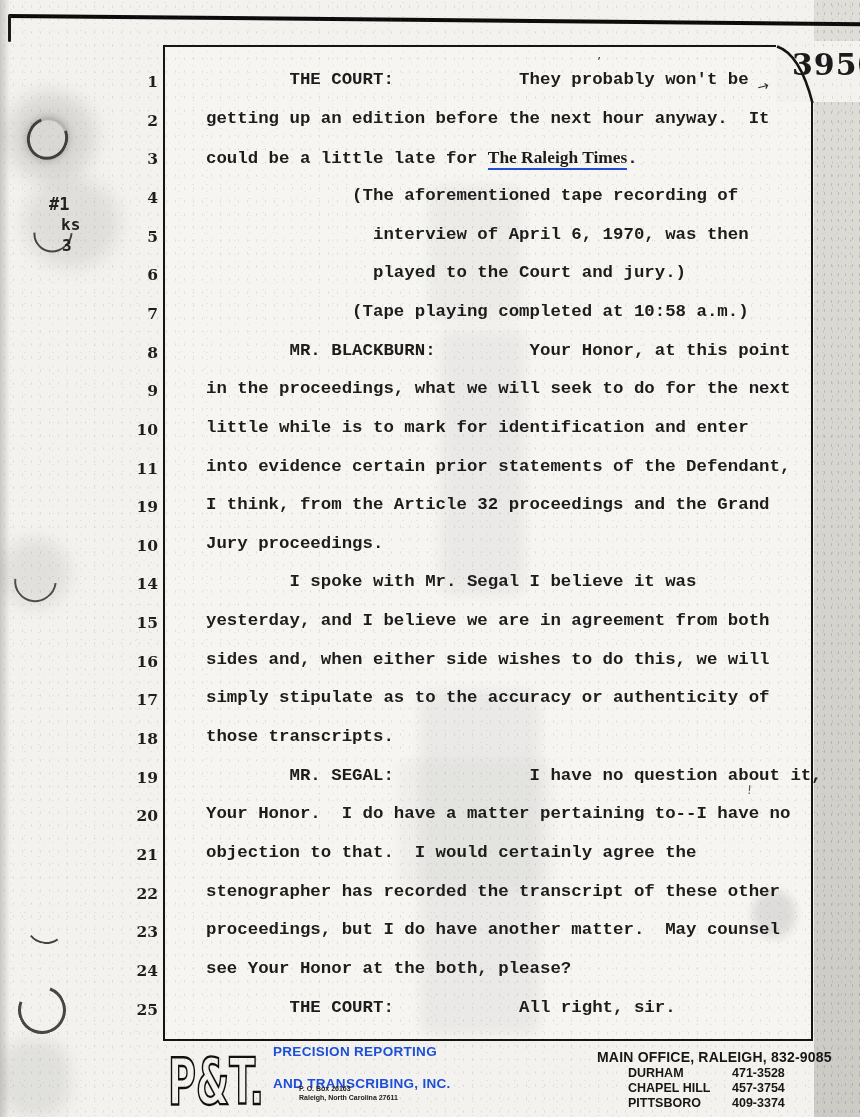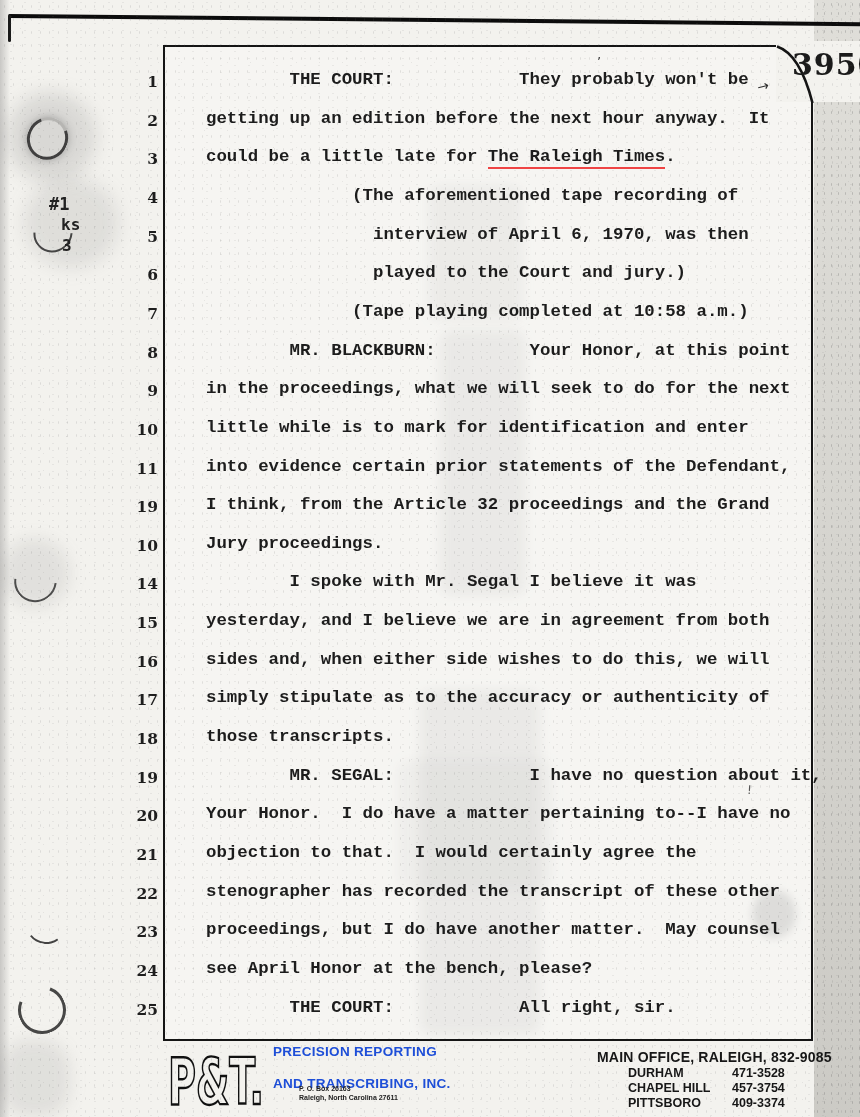--- a/index.html
+++ b/index.html
@@ -73,21 +73,21 @@
   .tline{position:absolute;left:0;height:39px;white-space:pre;}
   .lnum{
     position:absolute;left:126px;top:2px;width:32px;text-align:right;
     font-family:"DejaVu Serif",serif;font-weight:bold;font-size:15.5px;color:#1e1e1e;
   }
   .ltxt{
     position:absolute;left:206px;top:0;
     font-family:"Liberation Mono","DejaVu Sans Mono",monospace;
     font-weight:700;font-size:17.4px;color:#1c1c1c;white-space:pre;
   }
-  .uline{border-bottom:2px solid #ef4444;padding-bottom:1px;}
+  .uline{border-bottom:2px solid #1d4ed8;padding-bottom:1px;font-family:Liberation Serif, serif;}
   
   .smudge{position:absolute;border-radius:12px;filter:blur(6px);z-index:4;}
   .sm1{left:428px;top:185px;width:95px;height:135px;background:rgba(120,120,120,.11);}
   .sm2{left:440px;top:330px;width:85px;height:265px;background:rgba(118,118,118,.13);}
   .sm3{left:420px;top:690px;width:120px;height:345px;background:rgba(118,118,118,.13);}
   .sm4{left:398px;top:760px;width:155px;height:130px;background:rgba(120,120,120,.08);}
   .sm5{left:752px;top:890px;width:44px;height:48px;background:rgba(120,120,120,.28);border-radius:50%;filter:blur(4px);}
   .sm-hole-top{left:6px;top:92px;width:90px;height:90px;background:rgba(115,115,115,.20);border-radius:50%;filter:blur(9px);}
   .sm-notes{left:24px;top:178px;width:95px;height:90px;background:rgba(120,120,120,.16);border-radius:50%;filter:blur(9px);}
   .sm-midhole{left:0px;top:538px;width:70px;height:70px;background:rgba(120,120,120,.14);border-radius:50%;filter:blur(8px);}
@@ -219,21 +219,21 @@
     <div class="tline" style="top: 502.45px;"><span class="lnum">14</span><span class="ltxt">        I spoke with Mr. Segal I believe it was</span></div>
     <div class="tline" style="top: 541.1px;"><span class="lnum">15</span><span class="ltxt">yesterday, and I believe we are in agreement from both</span></div>
     <div class="tline" style="top: 579.75px;"><span class="lnum">16</span><span class="ltxt">sides and, when either side wishes to do this, we will</span></div>
     <div class="tline" style="top: 618.4px;"><span class="lnum">17</span><span class="ltxt">simply stipulate as to the accuracy or authenticity of</span></div>
     <div class="tline" style="top: 657.05px;"><span class="lnum">18</span><span class="ltxt">those transcripts.</span></div>
     <div class="tline" style="top: 695.7px;"><span class="lnum">19</span><span class="ltxt">        MR. SEGAL:             I have no question about it,</span></div>
     <div class="tline" style="top: 734.35px;"><span class="lnum">20</span><span class="ltxt">Your Honor.  I do have a matter pertaining to--I have no</span></div>
     <div class="tline" style="top: 773px;"><span class="lnum">21</span><span class="ltxt">objection to that.  I would certainly agree the</span></div>
     <div class="tline" style="top: 811.65px;"><span class="lnum">22</span><span class="ltxt">stenographer has recorded the transcript of these other</span></div>
     <div class="tline" style="top: 850.3px;"><span class="lnum">23</span><span class="ltxt">proceedings, but I do have another matter.  May counsel</span></div>
-    <div class="tline" style="top: 888.95px;"><span class="lnum">24</span><span class="ltxt">see April Honor at the bench, please?</span></div>
+    <div class="tline" style="top: 888.95px;"><span class="lnum">24</span><span class="ltxt">see Your Honor at the both, please?</span></div>
     <div class="tline" style="top: 927.6px;"><span class="lnum">25</span><span class="ltxt">        THE COURT:            All right, sir.</span></div>
   </div>
 
 <div class="footer">
   <svg class="logo" viewBox="0 0 102 72">
     <text x="51" y="60" text-anchor="middle" font-family="DejaVu Sans, sans-serif" font-weight="bold" font-size="64" fill="#f3f2ee" stroke="#111" stroke-width="2.3" textLength="96" lengthAdjust="spacingAndGlyphs">P&amp;T.</text>
   </svg>
   <div class="company"><span>PRECISION REPORTING</span><br>
     <span>AND TRANSCRIBING, INC.</span></div>
   <div class="addr">

